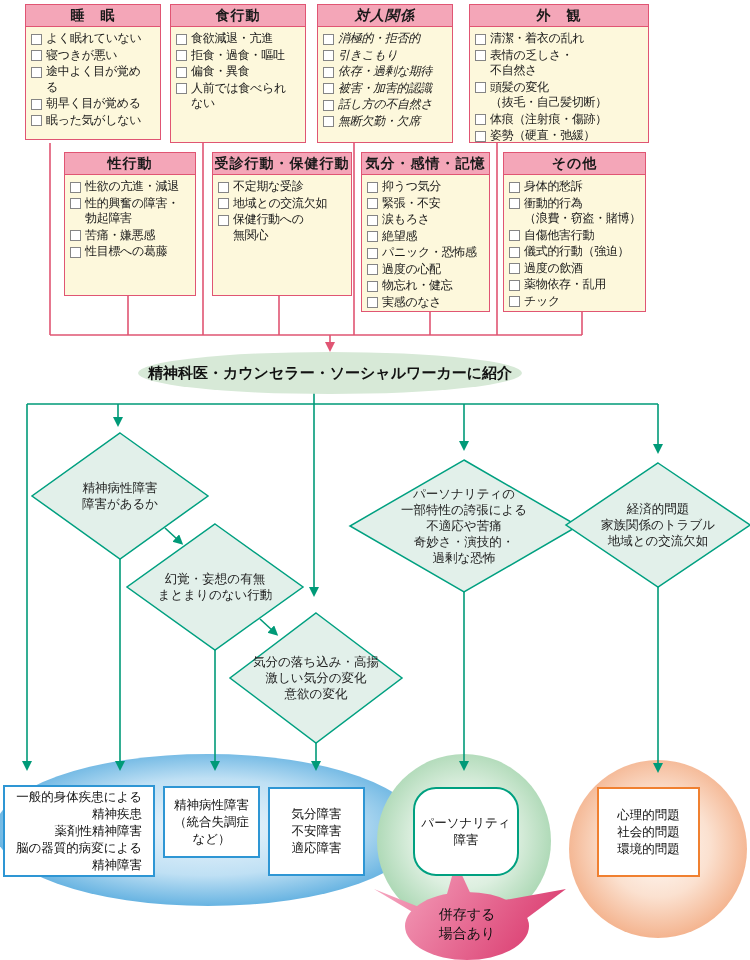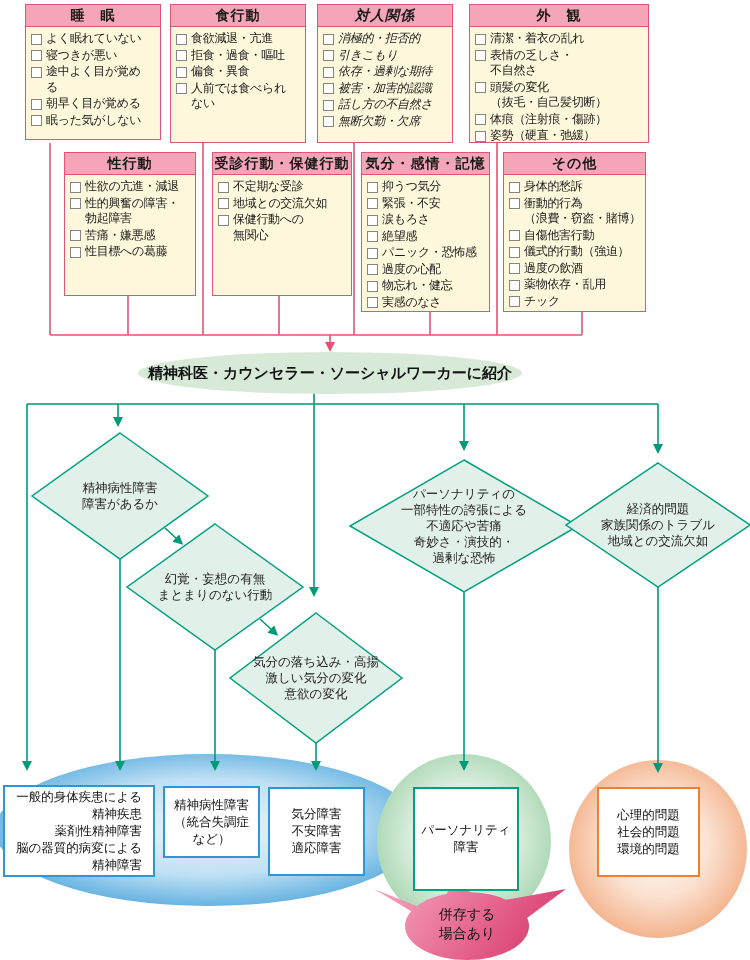--- a/index.html
+++ b/index.html
@@ -345,18 +345,18 @@
 精神疾患
 薬剤性精神障害
 脳の器質的病変による
 精神障害</div>
     <div class="obox b-blue" style="left: 163px; top: 786px; width: 97px; height: 72px;">精神病性障害
 （統合失調症
 など）</div>
     <div class="obox b-blue" style="left: 268px; top: 787px; width: 97px; height: 89px;">気分障害
 不安障害
 適応障害</div>
-    <div class="obox b-green" style="left: 413px; top: 787px; width: 106px; height: 104px;">パーソナリティ
+    <div class="obox b-green" style="left: 413px; top: 787px; width: 106px; height: 89px; border-radius: 23px;">パーソナリティ
 障害</div>
     <div class="obox b-orange" style="left: 597px; top: 787px; width: 103px; height: 90px;">心理的問題
 社会的問題
 環境的問題</div>
   </div>
 
 </body></html>

